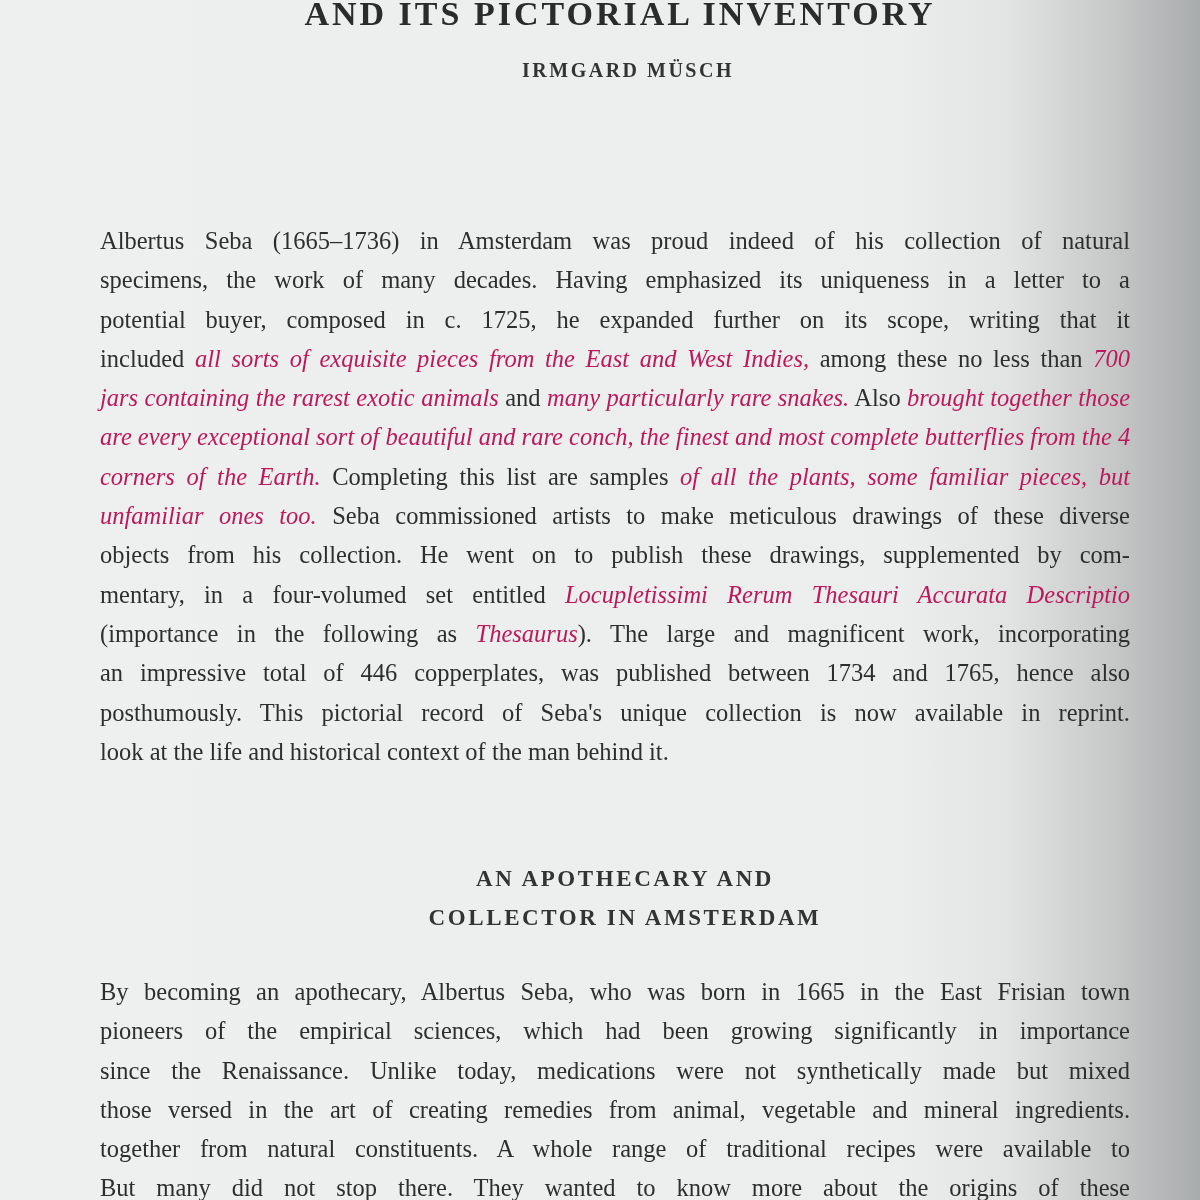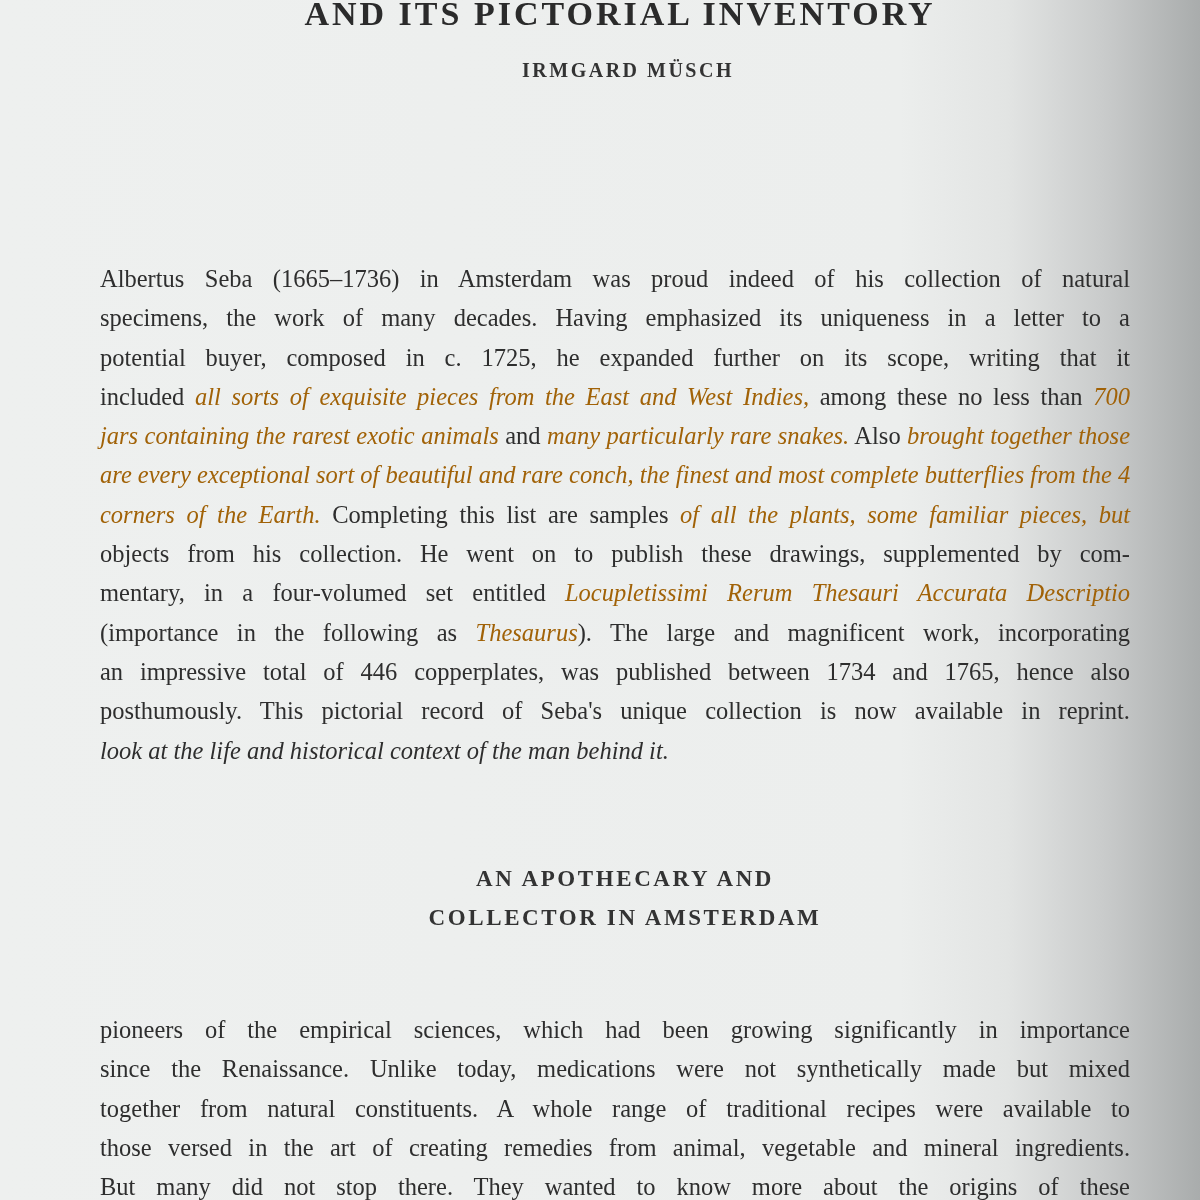--- a/index.html
+++ b/index.html
@@ -14,25 +14,25 @@
     position: absolute; left: 0; width: 1240px; top: -22px;
     text-align: center; font-size: 34px; letter-spacing: 3px; font-weight: bold;
     color: #2b2b2b; white-space: nowrap;
   }
   .author {
     position: absolute; left: 0; width: 1256px; top: 42px;
     text-align: center; font-size: 20px; letter-spacing: 2.5px; font-weight: bold; color: #333;
   }
   .para {
     position: absolute; left: 100px; width: 1030px;
-    font-size: 24.5px; line-height: 39.3px; text-align: justify; color: #2e2e2e; margin-top: 38px;
+    font-size: 24.5px; line-height: 39.3px; text-align: justify; color: #2e2e2e;
   }
   .para .line { display: block; white-space: nowrap; text-align-last: justify; text-align: justify; }
-  .para .line.last { text-align-last: left; font-style: italic; }
-  .para em { font-style: italic; color: #a16207; }
+  .para .line.last { text-align-last: left; }
+  .para em { font-style: italic; color: #be185d; }
   .p1 { top: 204px; }
   .heading {
     position: absolute; left: 0; width: 1250px; top: 842px;
     text-align: center; font-size: 23px; letter-spacing: 2.6px; font-weight: bold; line-height: 39px; color: #333;
   }
   .p2 { top: 955px; }
 </style>
 </head>
 <body>
 
@@ -41,33 +41,35 @@
   <div class="author">IRMGARD MÜSCH</div>
 
   <div class="para p1" id="p1">
       <span class="line"><span>Albertus Seba (1665–1736) in Amsterdam was proud indeed of his collection of natural</span></span>
       <span class="line"><span>specimens, the work of many decades. Having emphasized its uniqueness in a letter to a</span></span>
       <span class="line"><span>potential buyer, composed in c. 1725, he expanded further on its scope, writing that it</span></span>
       <span class="line"><span>included </span><em>all sorts of exquisite pieces from the East and West Indies,</em><span> among these no less than </span><em>700</em></span>
       <span class="line"><em>jars containing the rarest exotic animals</em><span> and </span><em>many particularly rare snakes.</em><span> Also </span><em>brought together those</em></span>
       <span class="line"><em>are every exceptional sort of beautiful and rare conch, the finest and most complete butterflies from the 4</em></span>
       <span class="line"><em>corners of the Earth.</em><span> Completing this list are samples </span><em>of all the plants, some familiar pieces, but</em></span>
+      <span class="line"><em>unfamiliar ones too.</em><span> Seba commissioned artists to make meticulous drawings of these diverse</span></span>
       <span class="line"><span>objects from his collection. He went on to publish these drawings, supplemented by com-</span></span>
       <span class="line"><span>mentary, in a four-volumed set entitled </span><em>Locupletissimi Rerum Thesauri Accurata Descriptio</em></span>
       <span class="line"><span>(importance in the following as </span><em>Thesaurus</em><span>). The large and magnificent work, incorporating</span></span>
       <span class="line"><span>an impressive total of 446 copperplates, was published between 1734 and 1765, hence also</span></span>
       <span class="line"><span>posthumously. This pictorial record of Seba's unique collection is now available in reprint.</span></span>
       <span class="line last"><span>look at the life and historical context of the man behind it.</span></span>
     </div>
 
   <div class="heading">
     <div>AN APOTHECARY AND</div>
     <div>COLLECTOR IN AMSTERDAM</div>
   </div>
 
   <div class="para p2" id="p2">
+      <span class="line"><span>By becoming an apothecary, Albertus Seba, who was born in 1665 in the East Frisian town</span></span>
       <span class="line"><span>pioneers of the empirical sciences, which had been growing significantly in importance</span></span>
       <span class="line"><span>since the Renaissance. Unlike today, medications were not synthetically made but mixed</span></span>
+      <span class="line"><span>those versed in the art of creating remedies from animal, vegetable and mineral ingredients.</span></span>
       <span class="line"><span>together from natural constituents. A whole range of traditional recipes were available to</span></span>
-      <span class="line"><span>those versed in the art of creating remedies from animal, vegetable and mineral ingredients.</span></span>
       <span class="line"><span>But many did not stop there. They wanted to know more about the origins of these</span></span>
     </div>
 </div>
 
 </body></html>

